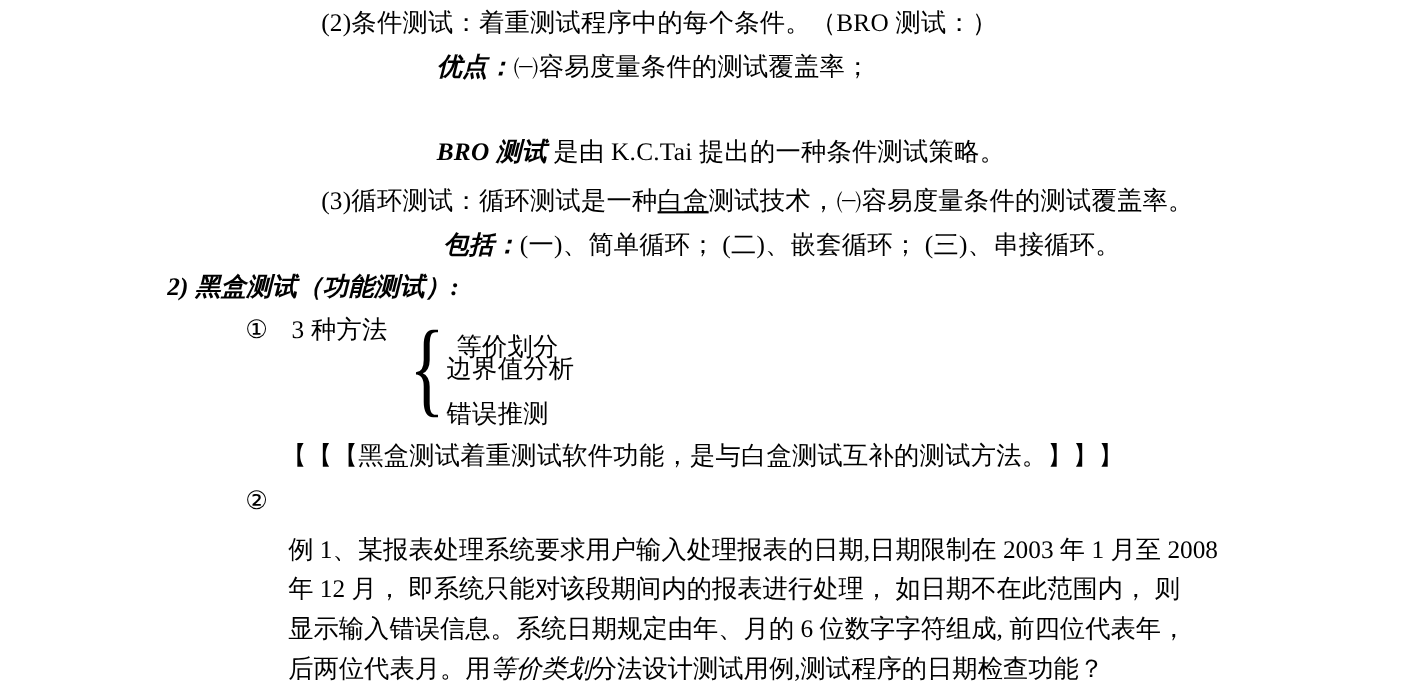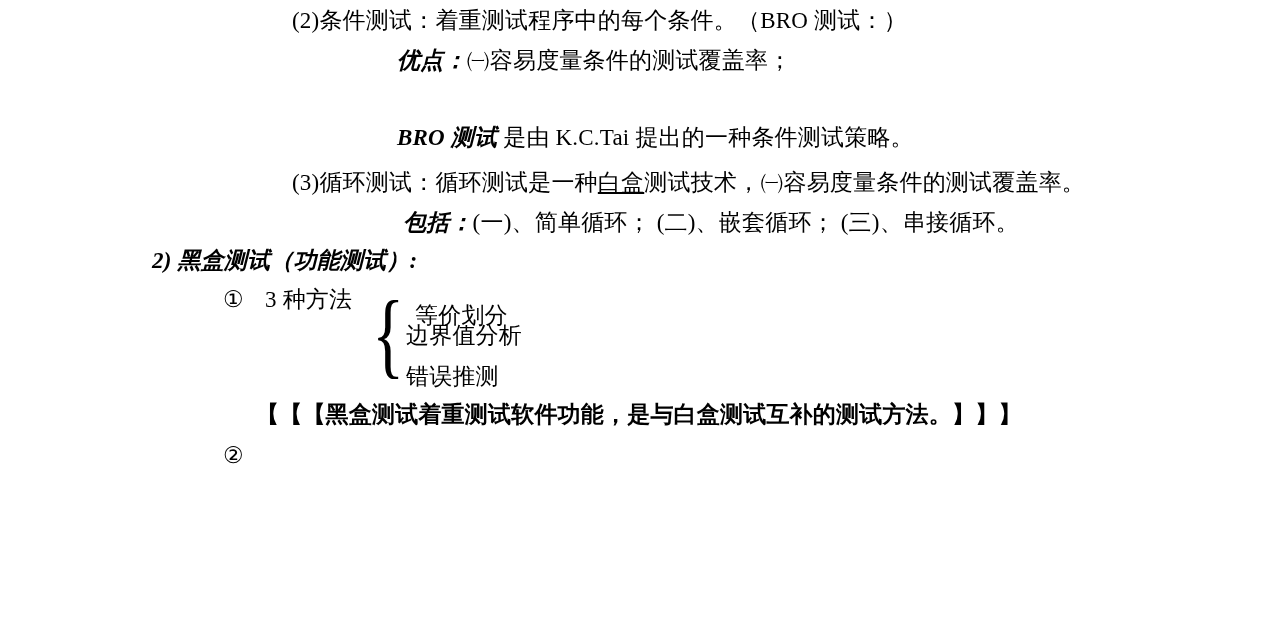--- a/index.html
+++ b/index.html
@@ -31,21 +31,21 @@
   .wrap {
     position: absolute;
     font-size: 23px;
     line-height: 36px;
   }
   .bi {
     font-weight: bold;
     font-style: italic;
   }
   .b {
-    font-weight: bold;
+    font-weight: normal;
   }
   .i {
     font-style: italic;
   }
   .u {
     text-decoration: underline;
   }
   .brace {
     position: absolute;
     font-size: 96px;
@@ -89,14 +89,22 @@
   <div class="line" style="left:415px; top:301px;">等价划分</div>
   <div class="line" style="left:406px; top:321px;">边界值分析</div>
   <div class="line" style="left:406px; top:362px;">错误推测</div>
 
   <div class="line b" style="left:256px; top:400px;">
     <span>【【【</span><span>黑盒测试着重测试软件功能，是与白盒测试互补的测试方法。</span><span>】】】</span>
   </div>
 
   <div class="line" style="left:223px; top:441px;">②</div>
 
+  <div class="wrap" style="left:262px; top:482px; width:960px;">
+    <div>例 1、某报表处理系统要求用户输入处理报表的日期,日期限制在 2003 年 1 月至 2008</div>
+    <div>年 12 月， 即系统只能对该段期间内的报表进行处理， 如日期不在此范围内， 则</div>
+    <div>显示输入错误信息。系统日期规定由年、月的 6 位数字字符组成, 前四位代表年，</div>
+    <div>
+      <span>后两位代表月。用</span><span class="i">等价类划</span><span>分法设计测试用例,测试程序的日期检查功能？</span>
+    </div>
+  </div>
 
 </div>
 
 </body></html>

